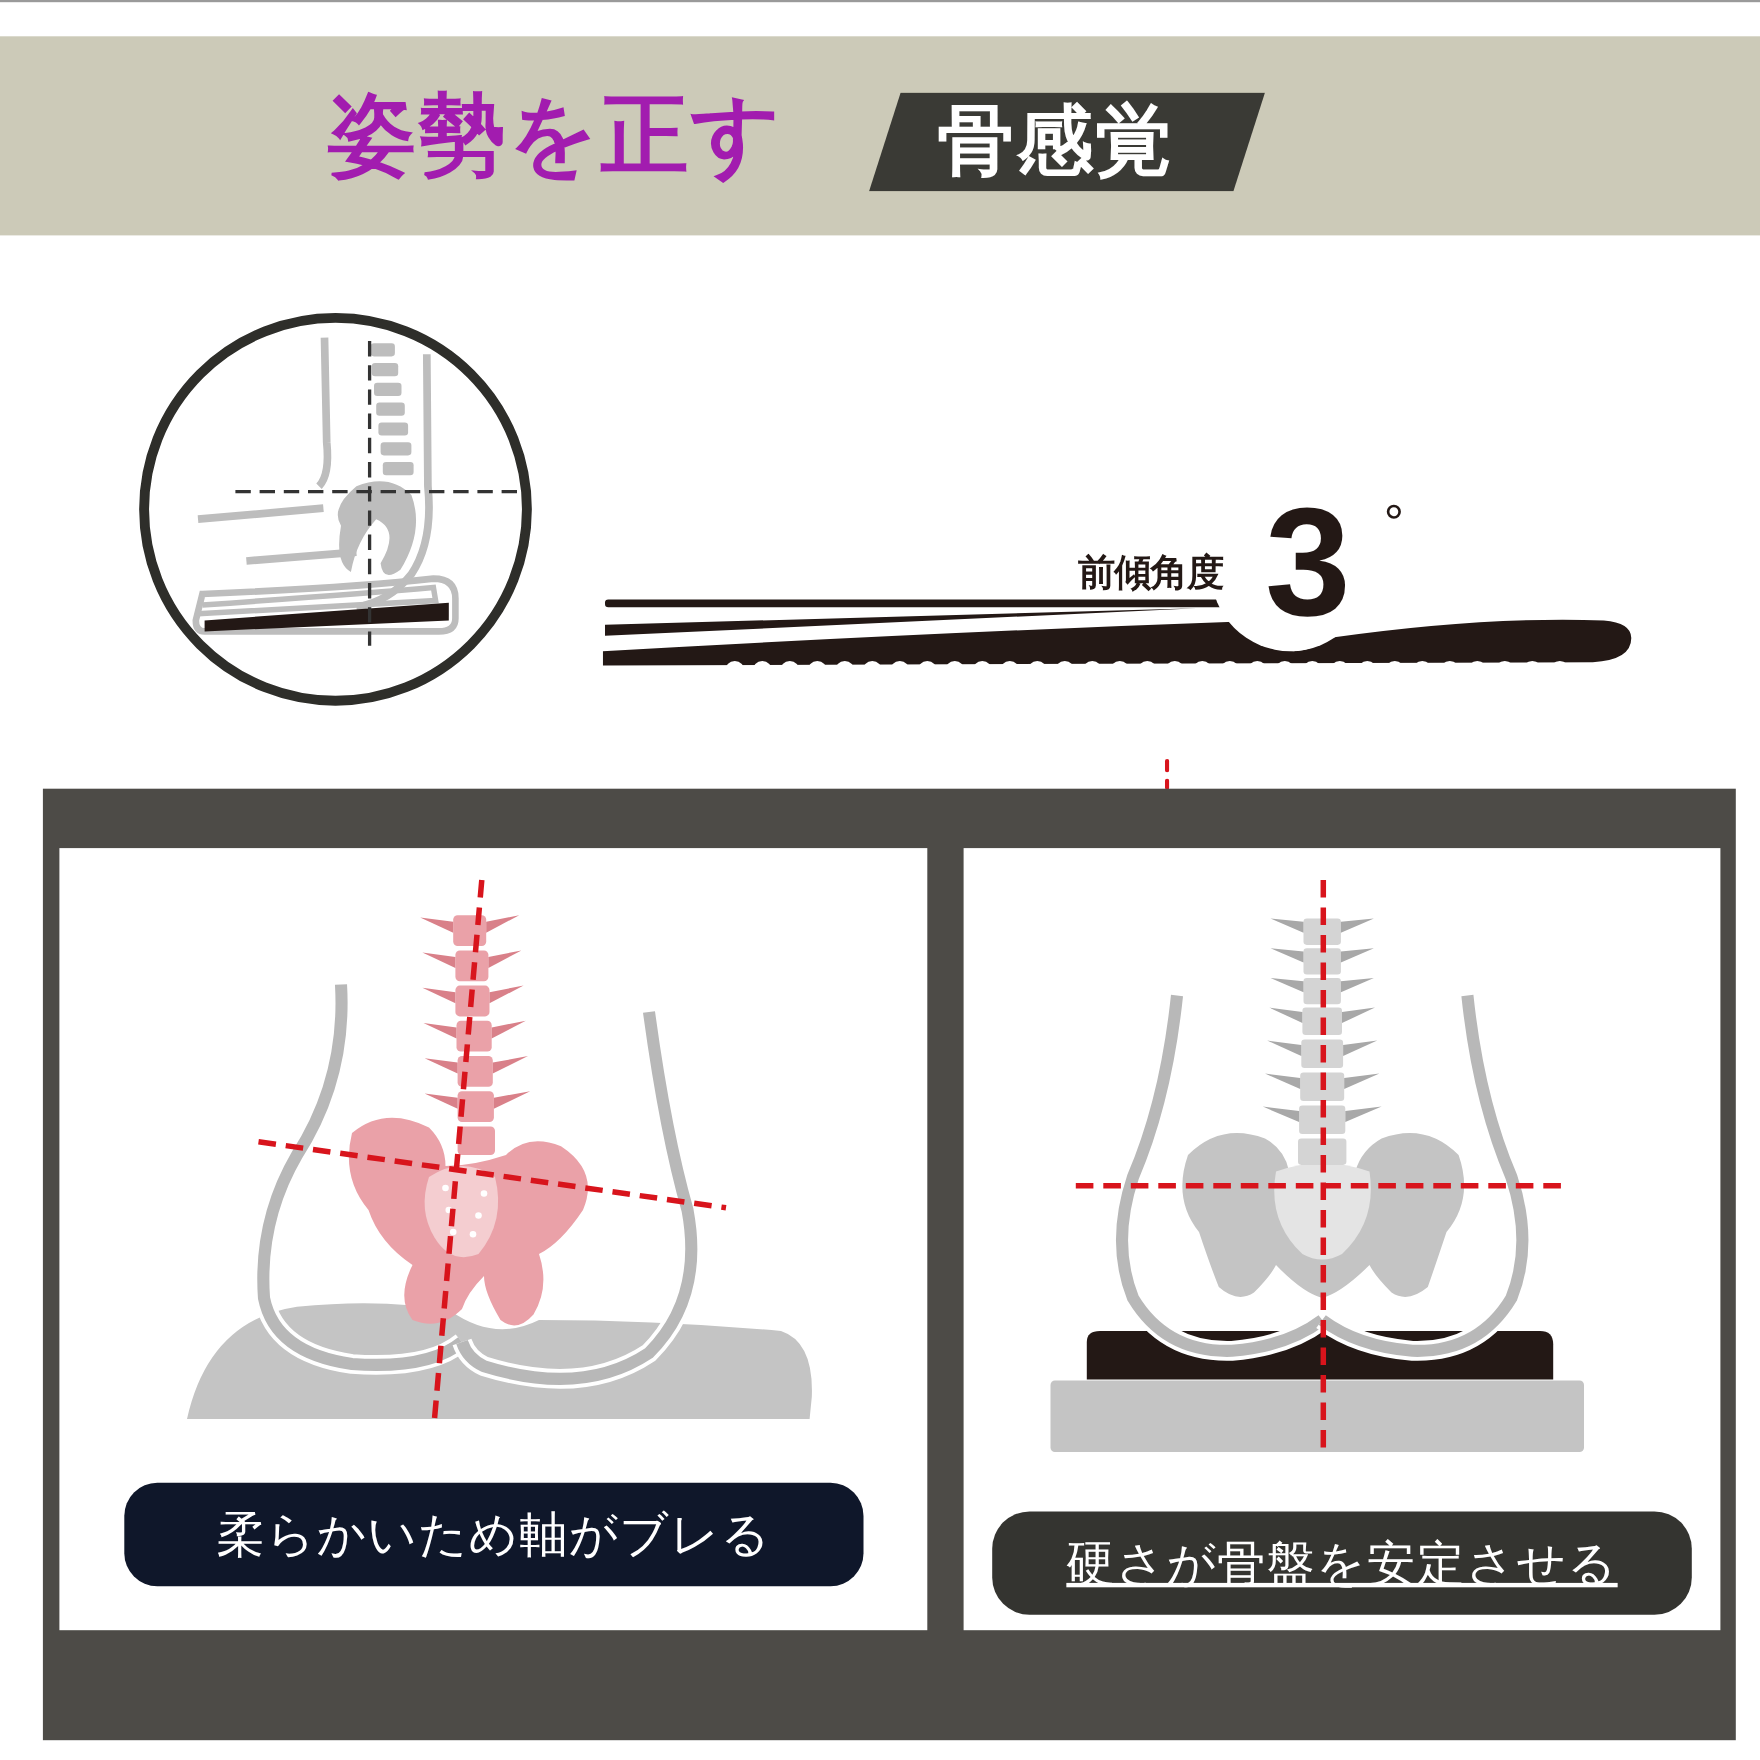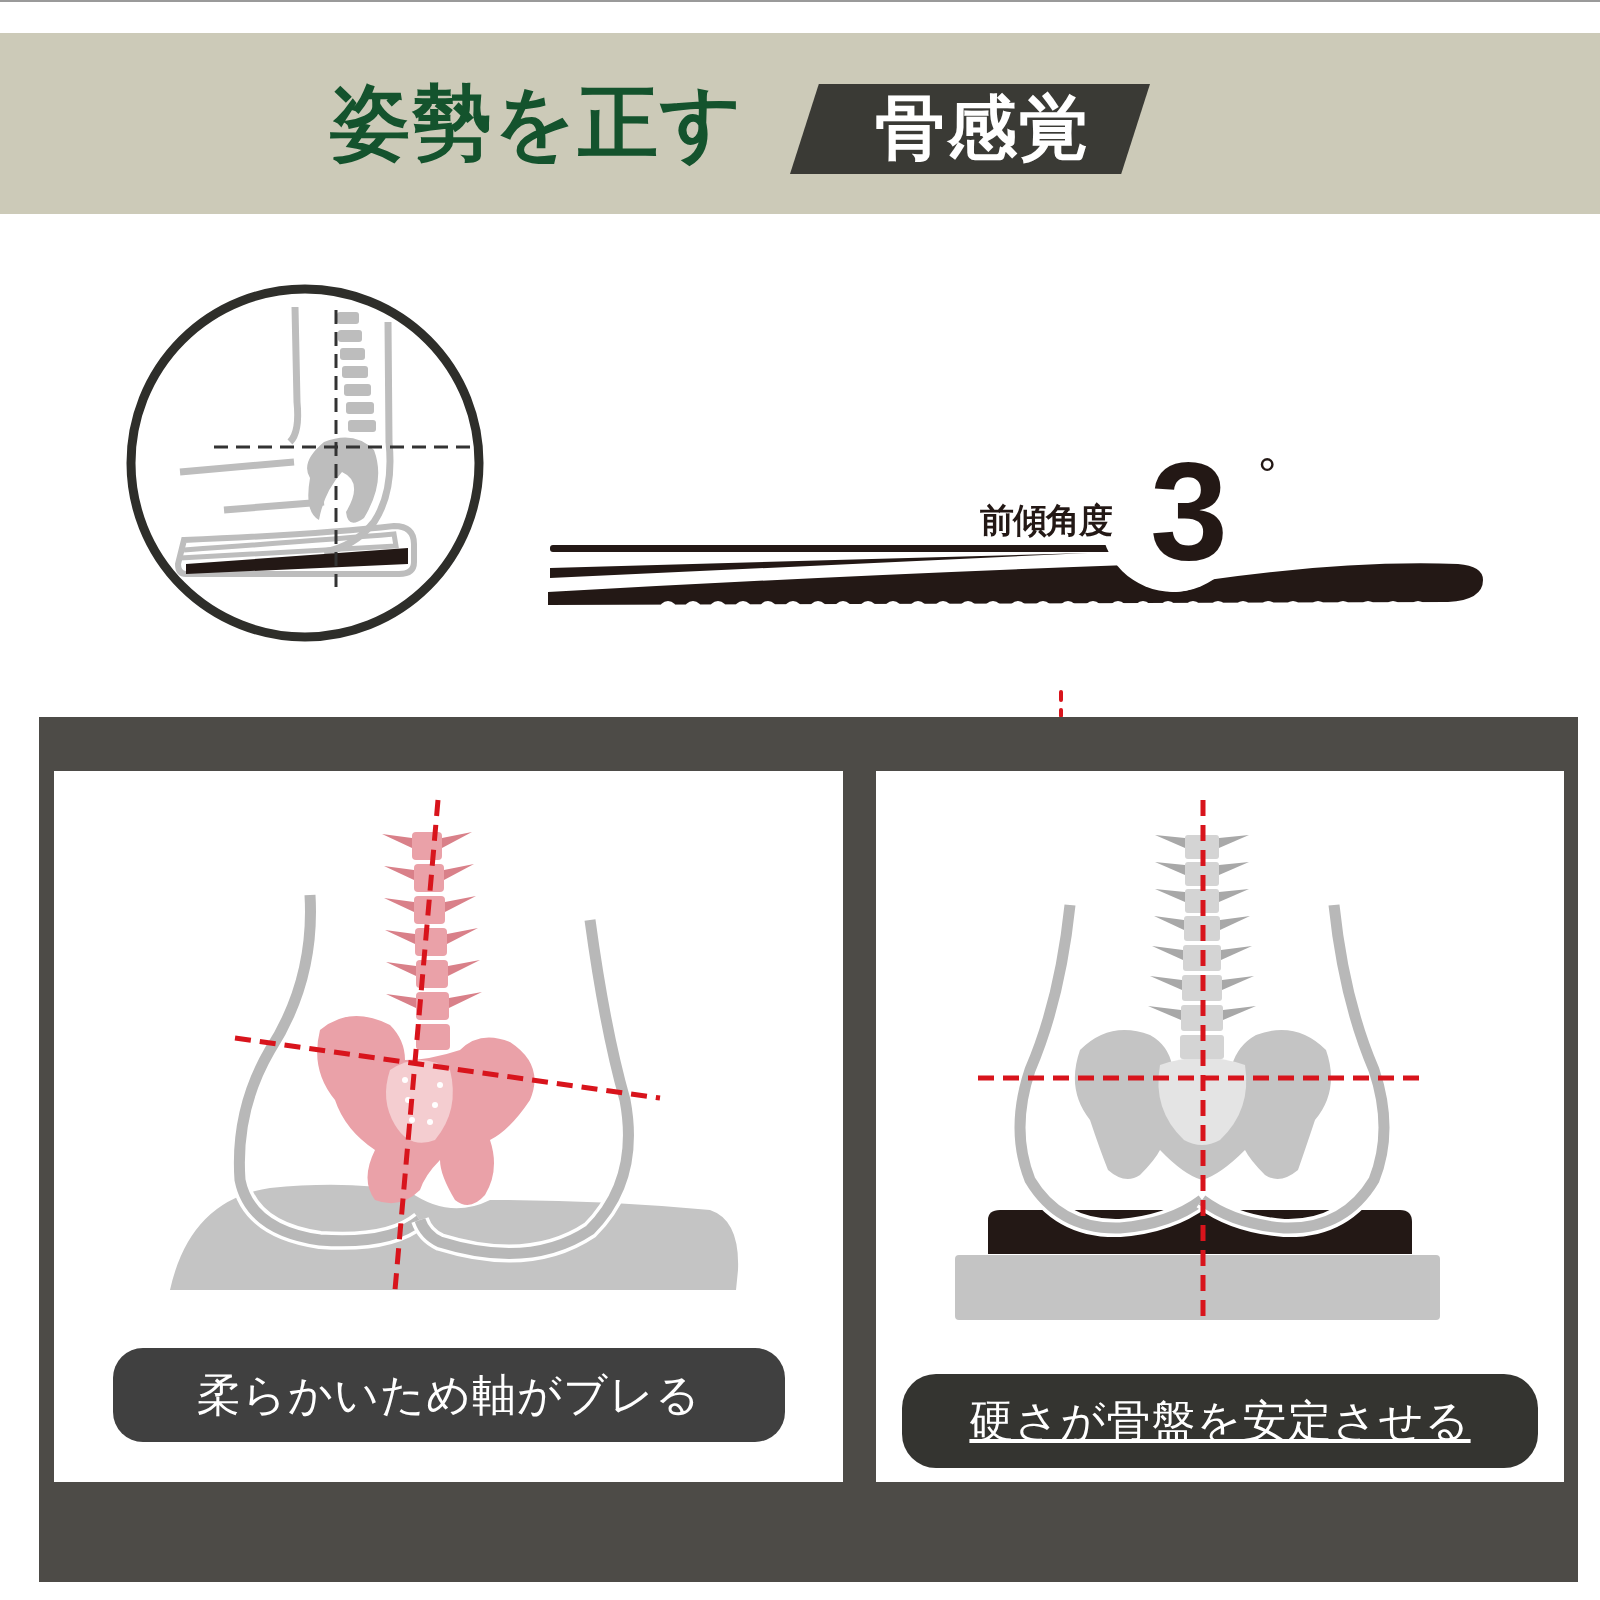--- a/index.html
+++ b/index.html
@@ -1,32 +1,32 @@
 <!DOCTYPE html>
 <html><head>
 <meta charset="utf-8">
 <style>
   * { box-sizing: border-box; margin: 0; padding: 0; }
   html, body { width: 1600px; height: 1600px; background: #ffffff; overflow: hidden; }
   body { position: relative; font-family: "DejaVu Sans", sans-serif; }
   .top-rule { position: absolute; left: 0; top: 0; width: 1600px; height: 2px; background: #9a9a9a; }
   .header-band { position: absolute; left: 0; top: 33px; width: 1600px; height: 181px; background: #cccab8; }
   .title-main {
-    position: absolute; left: 330px; top: 72px; height: 100px;
+    position: absolute; left: 298px; top: 72px; height: 100px;
     font-family: "DejaVu Serif", serif; font-weight: bold; font-size: 80px; line-height: 100px;
-    color: #14532d; letter-spacing: 2px;
+    color: #a21caf; letter-spacing: 2px;
   }
   .title-badge {
     position: absolute; left: 790px; top: 84px; width: 360px; height: 90px;
     background: #3a3a35; clip-path: polygon(8% 0, 100% 0, 92% 100%, 0 100%);
   }
   .title-badge-text {
     position: absolute; left: 852px; top: 82px; height: 92px;
     font-family: "DejaVu Serif", serif; font-weight: bold; font-size: 70px; line-height: 92px;
-    color: #fff; letter-spacing: 2px; margin-left: 23px;
+    color: #fff; letter-spacing: 2px;
   }
   .side-illustration { position: absolute; left: 124px; top: 282px; width: 362px; height: 362px; }
   .angle-illustration { position: absolute; left: 548px; top: 440px; width: 960px; height: 180px; }
   .angle-label {
     position: absolute; left: 980px; top: 498px; font-size: 34px; font-weight: bold;
     color: #231815; font-family: "DejaVu Sans", sans-serif; letter-spacing: -1px;
   }
   .angle-value {
     position: absolute; left: 1150px; top: 436px; font-size: 140px; font-weight: bold; line-height: 150px;
     color: #231815; font-family: "Liberation Sans", sans-serif;
@@ -36,21 +36,21 @@
     font-family: "Liberation Sans", sans-serif;
   }
   .panel { position: absolute; left: 39px; top: 717px; width: 1539px; height: 865px; background: #4d4b47; }
   .card { position: absolute; top: 771px; height: 711px; background: #fff; }
   .card-left { left: 54px; width: 789px; }
   .card-right { left: 876px; width: 688px; }
   .caption {
     position: absolute; color: #fff; font-family: "DejaVu Sans", sans-serif;
     font-size: 44px; display: flex; align-items: center; justify-content: center; letter-spacing: 1px;
   }
-  .caption-left { left: 113px; top: 1348px; width: 672px; height: 94px; background: #404040; border-radius: 30px; }
+  .caption-left { left: 113px; top: 1348px; width: 672px; height: 94px; background: #0f172a; border-radius: 30px; }
   .caption-right { left: 902px; top: 1374px; width: 636px; height: 94px; background: #343430; border-radius: 34px; text-decoration: underline; }
   .pelvis-svg { position: absolute; }
   .stray-dash { position: absolute; left: 1059px; top: 690px; width: 4px; height: 28px; }
 </style>
 </head>
 <body>
 
 <div class="top-rule"></div>
 
 <div class="header-band"></div>

